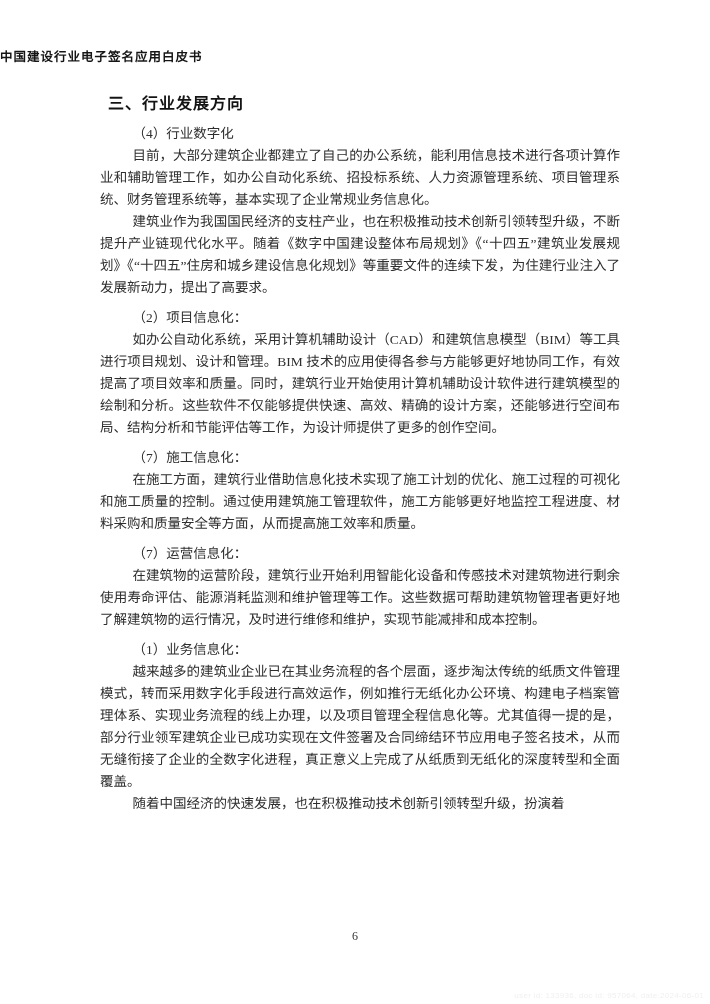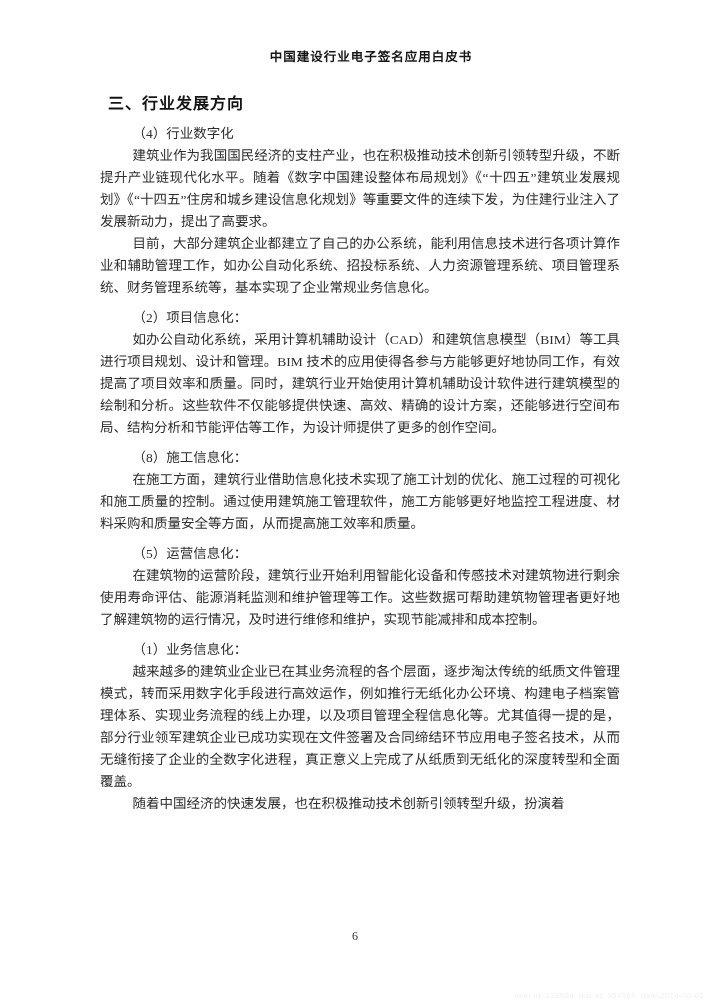--- a/index.html
+++ b/index.html
@@ -11,27 +11,26 @@
     position: relative;
     width: 710px;
     height: 1004px;
     background: #ffffff;
     overflow: hidden;
     font-family: "Liberation Serif", serif;
     color: #2e2e2e;
   }
   .doc-header {
     padding-top: 46px;
-    text-align: center;
+    text-align: left;
     font-size: 12.5px;
     font-weight: bold;
     letter-spacing: 1px;
     color: #151515;
     font-family: "Liberation Serif", serif;
-    padding-left: 32px;
   }
   .content {
     width: 520px;
     margin-left: 100px;
   }
   .section-heading {
     font-family: Liberation Serif, serif;
     font-size: 16px;
     font-weight: bold;
     color: #141414;
@@ -76,27 +75,27 @@
 </style>
 </head>
 <body>
 
 <div class="page">
   <div class="doc-header">中国建设行业电子签名应用白皮书</div>
 
   <div class="content">
       <h2 class="section-heading">三、行业发展方向</h2>
       <p class="subheading">（4）行业数字化</p>
+      <p class="paragraph">目前，大部分建筑企业都建立了自己的办公系统，能利用信息技术进行各项计算作业和辅助管理工作，如办公自动化系统、招投标系统、人力资源管理系统、项目管理系统、财务管理系统等，基本实现了企业常规业务信息化。</p>
       <p class="paragraph">建筑业作为我国国民经济的支柱产业，也在积极推动技术创新引领转型升级，不断提升产业链现代化水平。随着《数字中国建设整体布局规划》《“十四五”建筑业发展规划》《“十四五”住房和城乡建设信息化规划》等重要文件的连续下发，为住建行业注入了发展新动力，提出了高要求。</p>
-      <p class="paragraph">目前，大部分建筑企业都建立了自己的办公系统，能利用信息技术进行各项计算作业和辅助管理工作，如办公自动化系统、招投标系统、人力资源管理系统、项目管理系统、财务管理系统等，基本实现了企业常规业务信息化。</p>
       <p class="subheading">（2）项目信息化：</p>
       <p class="paragraph">如办公自动化系统，采用计算机辅助设计（CAD）和建筑信息模型（BIM）等工具进行项目规划、设计和管理。BIM 技术的应用使得各参与方能够更好地协同工作，有效提高了项目效率和质量。同时，建筑行业开始使用计算机辅助设计软件进行建筑模型的绘制和分析。这些软件不仅能够提供快速、高效、精确的设计方案，还能够进行空间布局、结构分析和节能评估等工作，为设计师提供了更多的创作空间。</p>
-      <p class="subheading">（8）施工信息化：</p>
+      <p class="subheading">（7）施工信息化：</p>
       <p class="paragraph">在施工方面，建筑行业借助信息化技术实现了施工计划的优化、施工过程的可视化和施工质量的控制。通过使用建筑施工管理软件，施工方能够更好地监控工程进度、材料采购和质量安全等方面，从而提高施工效率和质量。</p>
-      <p class="subheading">（5）运营信息化：</p>
+      <p class="subheading">（7）运营信息化：</p>
       <p class="paragraph">在建筑物的运营阶段，建筑行业开始利用智能化设备和传感技术对建筑物进行剩余使用寿命评估、能源消耗监测和维护管理等工作。这些数据可帮助建筑物管理者更好地了解建筑物的运行情况，及时进行维修和维护，实现节能减排和成本控制。</p>
       <p class="subheading">（1）业务信息化：</p>
       <p class="paragraph">越来越多的建筑业企业已在其业务流程的各个层面，逐步淘汰传统的纸质文件管理模式，转而采用数字化手段进行高效运作，例如推行无纸化办公环境、构建电子档案管理体系、实现业务流程的线上办理，以及项目管理全程信息化等。尤其值得一提的是，部分行业领军建筑企业已成功实现在文件签署及合同缔结环节应用电子签名技术，从而无缝衔接了企业的全数字化进程，真正意义上完成了从纸质到无纸化的深度转型和全面覆盖。</p>
       <p class="paragraph">随着中国经济的快速发展，也在积极推动技术创新引领转型升级，扮演着</p>
     </div>
 
   <div class="page-number">6</div>
 
   <div class="watermark">user id: 133936, doc id: 957064, date:2024-06-01</div>
 </div>

